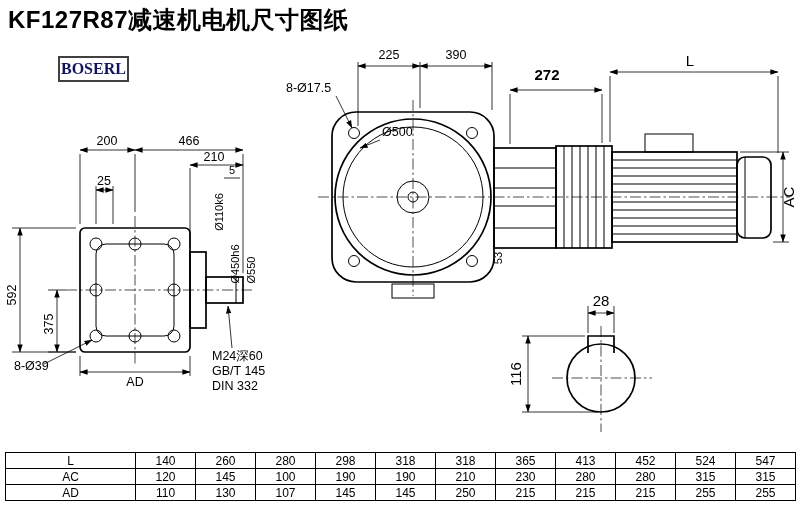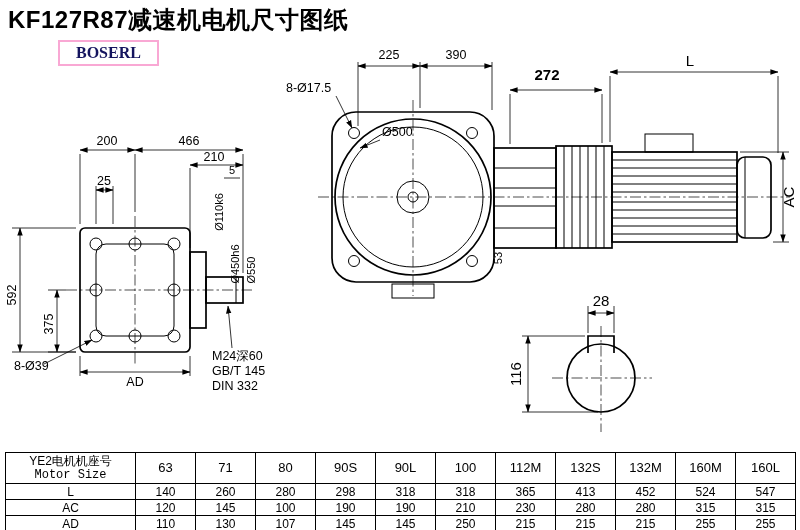--- a/index.html
+++ b/index.html
@@ -5,23 +5,23 @@
   html,body{margin:0;padding:0;}
   body{
     width:800px;height:530px;position:relative;background:#fff;overflow:hidden;
     font-family:"Liberation Sans",sans-serif;color:#000;
   }
   .title{
     position:absolute;left:8px;top:4px;margin:0;
     font-size:24px;font-weight:bold;letter-spacing:0.5px;
   }
   .brand{
-    position:absolute;left:58px;top:40px;
-    border:2px solid #f9a8d4;background:#fff;
-    padding:2px 16px;font-family:"Liberation Serif",serif;
+    position:absolute;left:58px;top:56px;
+    border:2px solid #404040;background:#fff;
+    padding:2px 1px;font-family:"Liberation Serif",serif;
     font-size:16px;font-weight:bold;color:#14145e;
   }
   svg.draw{position:absolute;left:0;top:0;}
   svg .s{fill:none;stroke:#000;stroke-width:1;}
   svg .b{stroke-width:1.7;}
   svg .d{fill:none;stroke:#000;stroke-width:0.8;}
   svg .cl{fill:none;stroke:#000;stroke-width:0.7;stroke-dasharray:11 3 2.5 3;}
   svg text{font-family:"Liberation Sans",sans-serif;font-size:12.5px;fill:#000;}
   svg text.sm{font-size:11px;}
   svg text.lg{font-size:15px;}
@@ -225,37 +225,20 @@
       <col style="width:60px">
     <col style="width:60px">
       <col style="width:60px">
       <col style="width:60px">
       <col style="width:60px">
     <col style="width:60px">
       <col style="width:60px">
       <col style="width:60px">
   </colgroup>
   <tbody>
-      <tr class="hdr">
-    <th class="hl">
-      <div>YE2电机机座号</div>
-      <div class="mono">Motor Size</div>
-    </th>
-    <th>63</th>
-    <th>71</th>
-    <th>80</th>
-    <th>90S</th>
-    <th>90L</th>
-    <th>100</th>
-    <th>112M</th>
-    <th>132S</th>
-    <th>132M</th>
-    <th>160M</th>
-    <th>160L</th>
-  </tr>
   <tr>
     <th>L</th>
     <td>140</td>
     <td>260</td>
     <td>280</td>
     <td>298</td>
     <td>318</td>
     <td>318</td>
     <td>365</td>
     <td>413</td>

